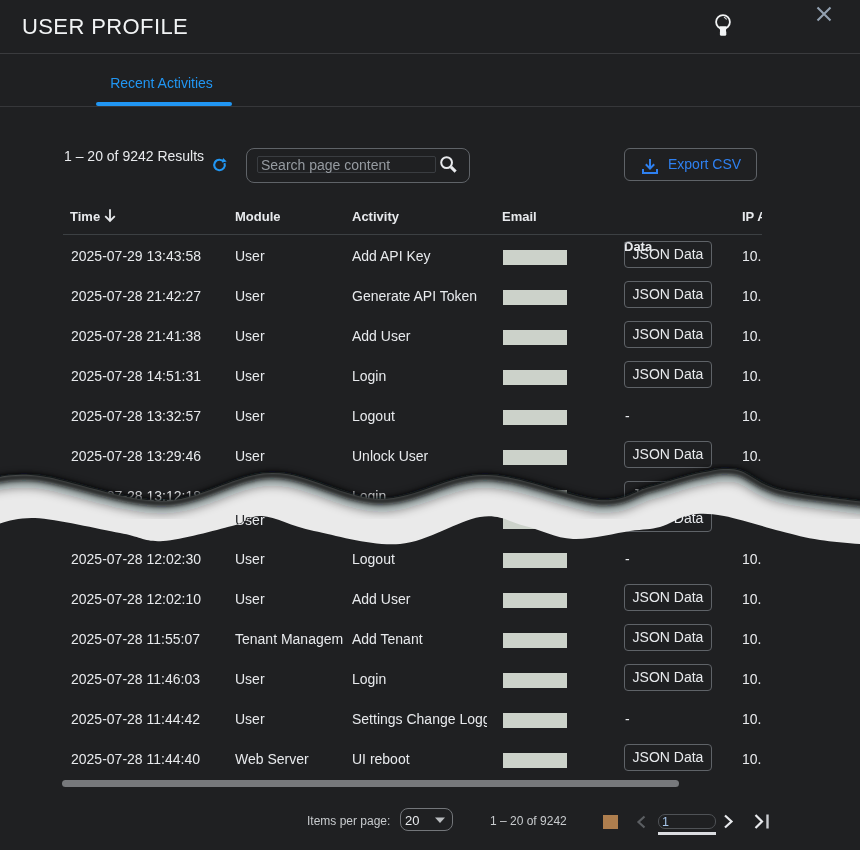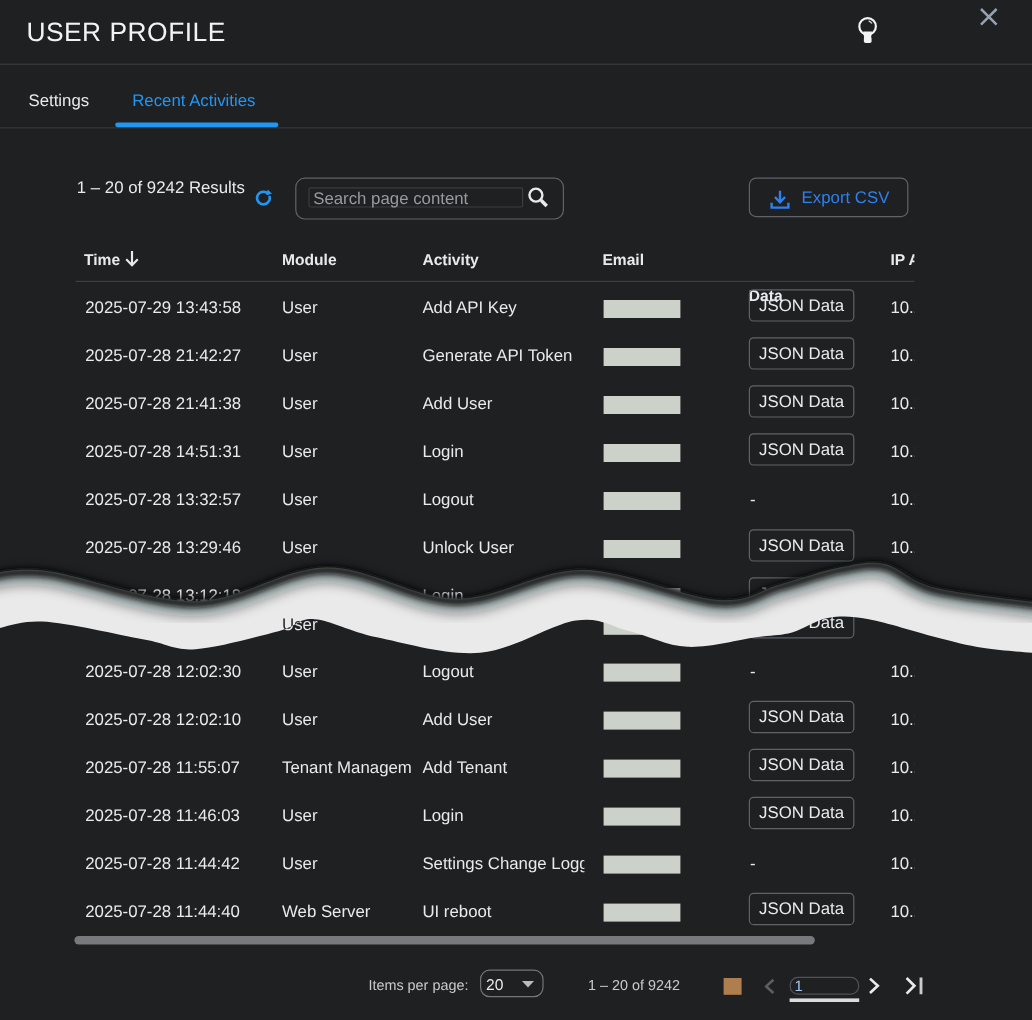--- a/index.html
+++ b/index.html
@@ -74,21 +74,20 @@
     <path d="M7.4 13.2 L8.2 19 L13.8 19 L14.6 13.2 Z" fill="#f1f3f4"></path>
     <rect x="7.9" y="17.6" width="6.4" height="5.2" rx="1.5" fill="#f1f3f4"></rect>
     <path d="M11.9 4.3 A4.9 4.9 0 0 1 14.6 6.6" fill="none" stroke="#f1f3f4" stroke-width="1.1" opacity="0.9"></path>
   </svg>
 
   <svg class="abs" style="left:815px;top:5px" width="18" height="18" viewBox="0 0 18 18">
     <path d="M2.5 2.5 L15.5 15.5 M15.5 2.5 L2.5 15.5" stroke="#93a1b1" stroke-width="2.1" fill="none"></path>
   </svg>
 
   <div id="tabs"></div>
-  <div class="tab" style="left:13px;width:72px;">Settings</div>
   <div class="tab" style="left:96px;width:131px;color:#2196f3;">Recent Activities</div>
   <div id="tabline"></div>
 
   <div id="results">1 – 20 of 9242 Results</div>
 
   <svg class="abs" style="left:212px;top:157px" width="16" height="16" viewBox="0 0 16 16">
     <path d="M11.84 4.96 A5.3 5.3 0 1 0 12.48 6.19" fill="none" stroke="#2196f3" stroke-width="2.1"></path>
     <path d="M11.1 1.0 L14.7 4.5 L9.9 5.6 Z" fill="#2196f3"></path>
   </svg>
   <div id="searchbox"></div>

